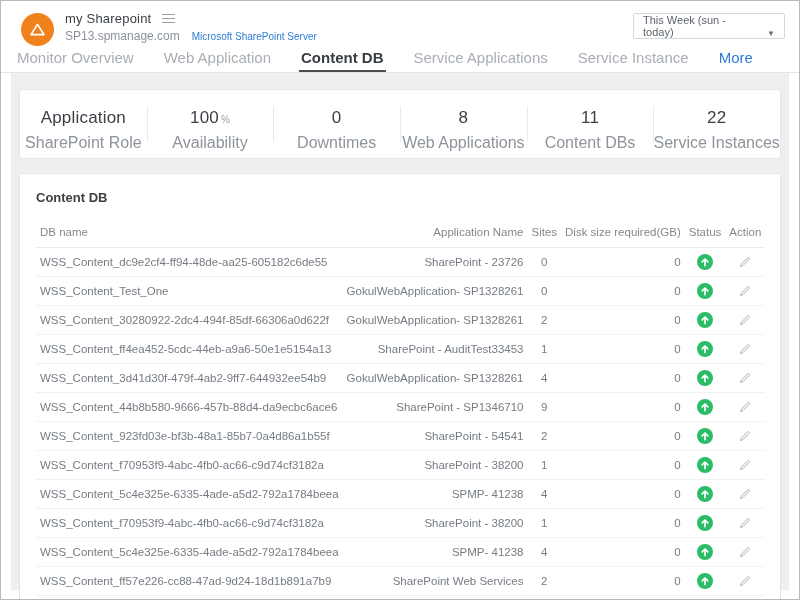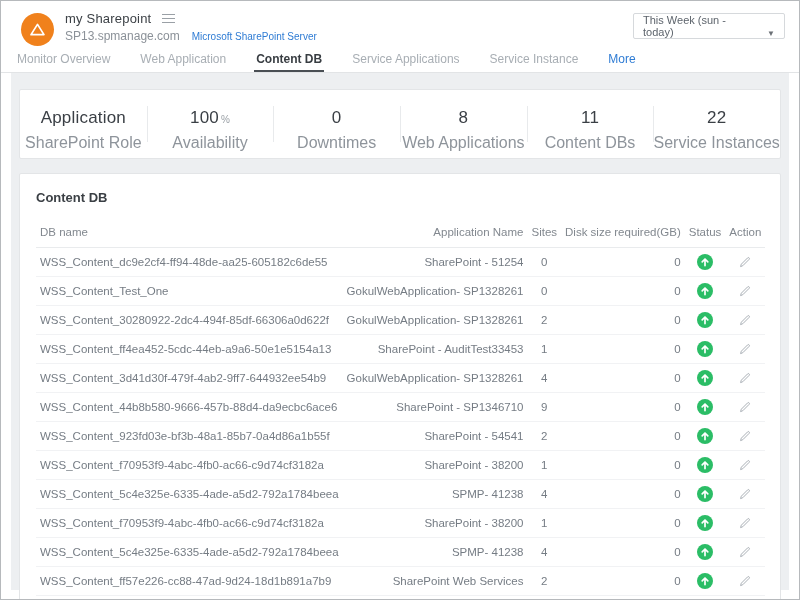--- a/index.html
+++ b/index.html
@@ -30,21 +30,21 @@
     width:152px; height:26px; padding:0 9px;
     border:1px solid #d6d9dc; border-radius:2px; background:#fff;
     font-size:11px; color:#5d646c; cursor:pointer;
   }
   .caret { font-size:8px; color:#6b7076; margin-left:8px; }
   
   .tabbar {
     display:flex; align-items:flex-end; gap:26px;
     padding:0 0 0 14px; height:22px; border-bottom:1px solid #e2e4e6;
   }
-  .tab { font-size:12px; color:#a8aeb4; padding:0 2px 6px 2px; cursor:pointer; white-space:nowrap; }
+  .tab { font-size:15px; color:#a8aeb4; padding:0 2px 6px 2px; cursor:pointer; white-space:nowrap; }
   .tab.active { color:#383d42; font-weight:bold; border-bottom:2px solid #4a4f54; padding-bottom:4px; }
   .tab.accent { color:var(--link,#2f7cd4); }
   
   .content {
     margin:0 10px; height:517px; background:#edeff1; padding:16px 8px 12px 8px;
   }
   .card { background:#fff; border:1px solid #e3e5e7; border-radius:2px; }
   
   .stats { display:flex; height:70px; }
   .stat { flex:1; position:relative; display:flex; flex-direction:column; align-items:center; justify-content:center; padding-top:12px; }
@@ -177,21 +177,21 @@
             <th class="col-app">Application Name</th>
             <th class="col-sites" style="text-align:center">Sites</th>
             <th class="col-disk">Disk size required(GB)</th>
             <th class="col-stat" style="text-align:center">Status</th>
             <th class="col-act" style="text-align:center">Action</th>
           </tr>
         </thead>
         <tbody>
       <tr>
         <td>WSS_Content_dc9e2cf4-ff94-48de-aa25-605182c6de55</td>
-        <td class="col-app">SharePoint - 51254</td>
+        <td class="col-app">SharePoint - 23726</td>
         <td class="col-sites">0</td>
         <td class="col-disk">0</td>
         <td class="col-stat">
           <span class="status-badge">
             <svg width="16" height="16" viewBox="0 0 16 16">
               <circle cx="8" cy="8" r="8" fill="var(--green,#2bbd66)"></circle>
               <path d="M8 11.6 V5.2 M5.2 7.8 L8 5 L10.8 7.8" fill="none" stroke="#ffffff" stroke-width="1.7" stroke-linecap="round" stroke-linejoin="round"></path>
             </svg>
           </span>
         </td>

